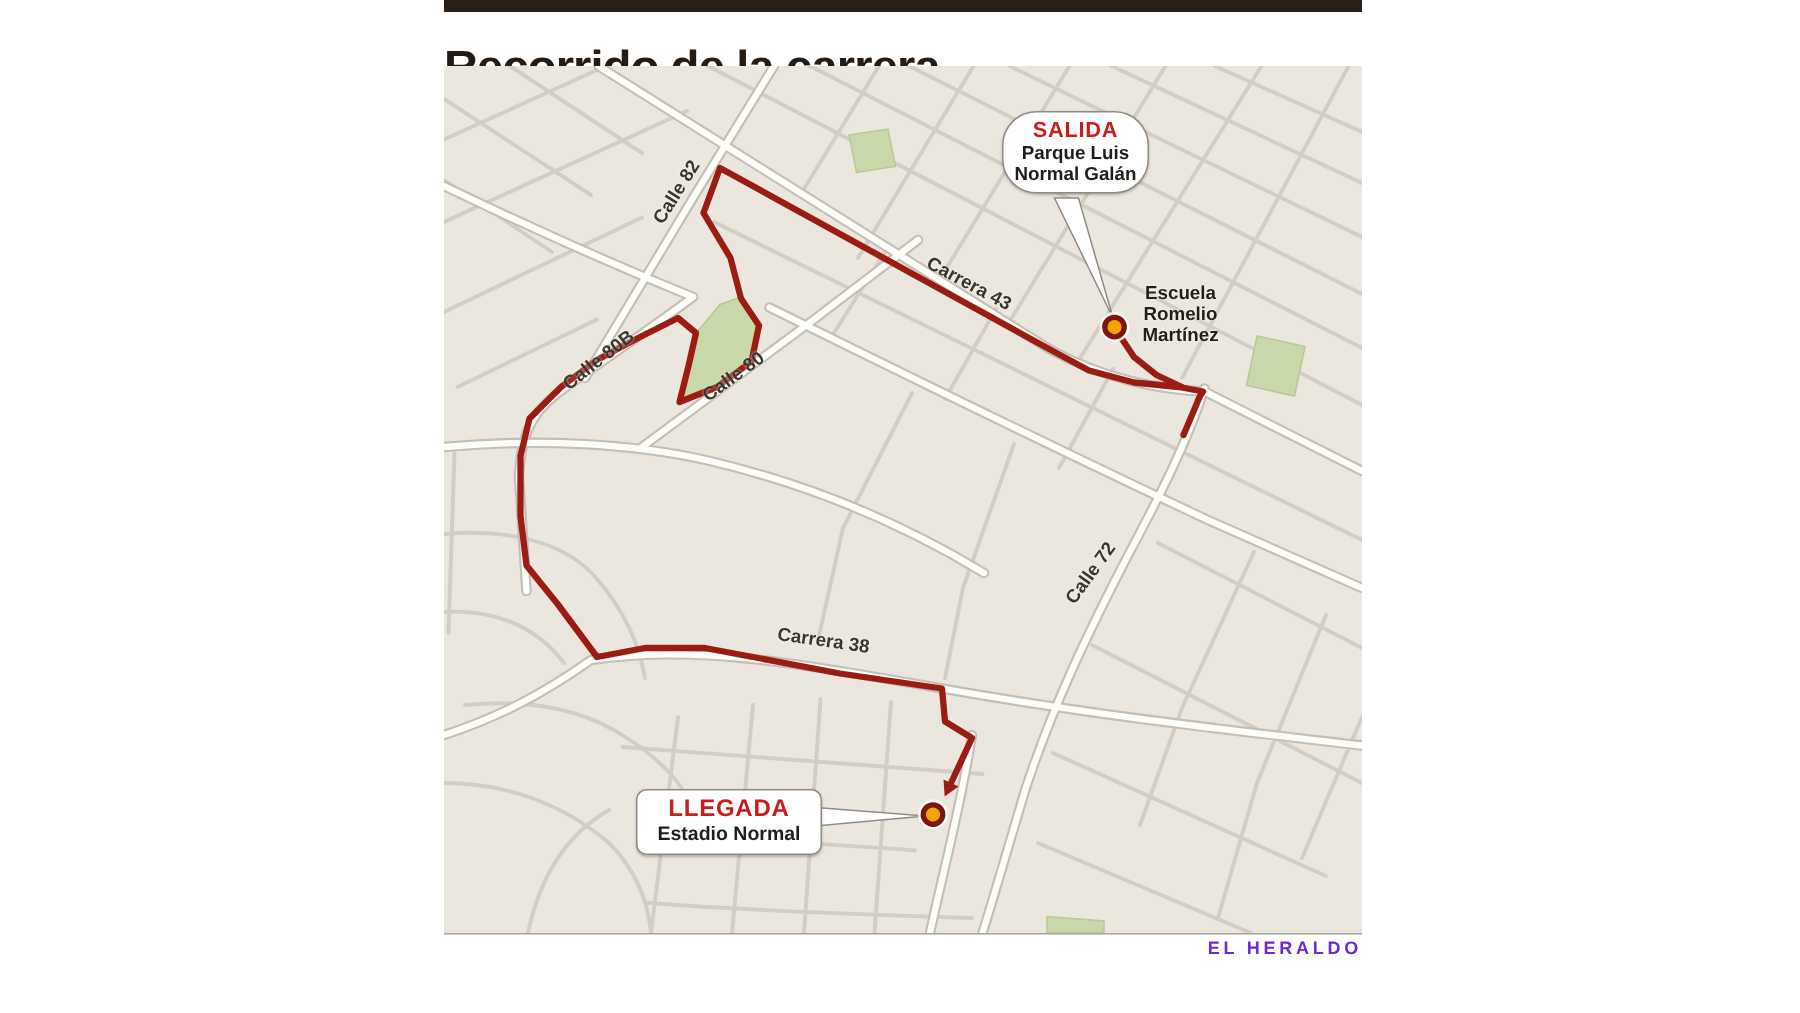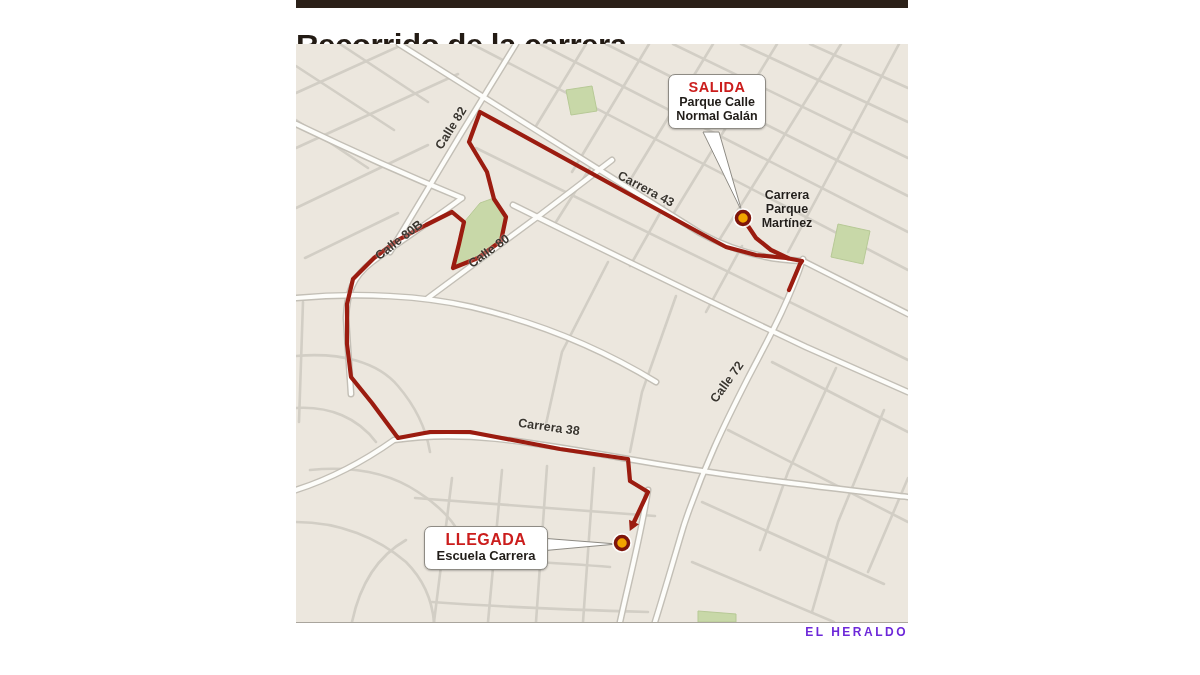--- a/index.html
+++ b/index.html
@@ -138,31 +138,31 @@
     </svg>
 
     <span class="street-label" style="left:155px;top:84px;--r:-58deg;">Calle 82</span>
     <span class="street-label" style="left:350px;top:145px;--r:28deg;">Carrera 43</span>
     <span class="street-label" style="left:103px;top:196px;--r:-38deg;">Calle 80B</span>
     <span class="street-label" style="left:193px;top:207px;--r:-36deg;">Calle 80</span>
     <span class="street-label" style="left:431px;top:338px;--r:-54deg;">Calle 72</span>
     <span class="street-label" style="left:253px;top:383px;--r:8deg;">Carrera 38</span>
 
     <div class="place-label" style="left:491px;top:144px;">
-      <div>Carrera</div>
-      <div>Parque</div>
+      <div>Escuela</div>
+      <div>Romelio</div>
       <div>Martínez</div>
     </div>
 
-    <div class="callout salida" style="left:372px;top:30px;width:92px;">
+    <div class="callout salida" style="left:372px;top:30px;width:92px;border-radius:23px;">
       <div class="ct">SALIDA</div>
-      <div class="cl">Parque Calle</div>
+      <div class="cl">Parque Luis</div>
       <div class="cl">Normal Galán</div>
     </div>
 
     <div class="callout llegada" style="left:128px;top:482px;width:118px;">
       <div class="ct">LLEGADA</div>
-      <div class="cl">Escuela Carrera</div>
+      <div class="cl">Estadio Normal</div>
     </div>
   </div>
 
   <div class="credit">EL HERALDO</div>
 </div>
 
 </body></html>

